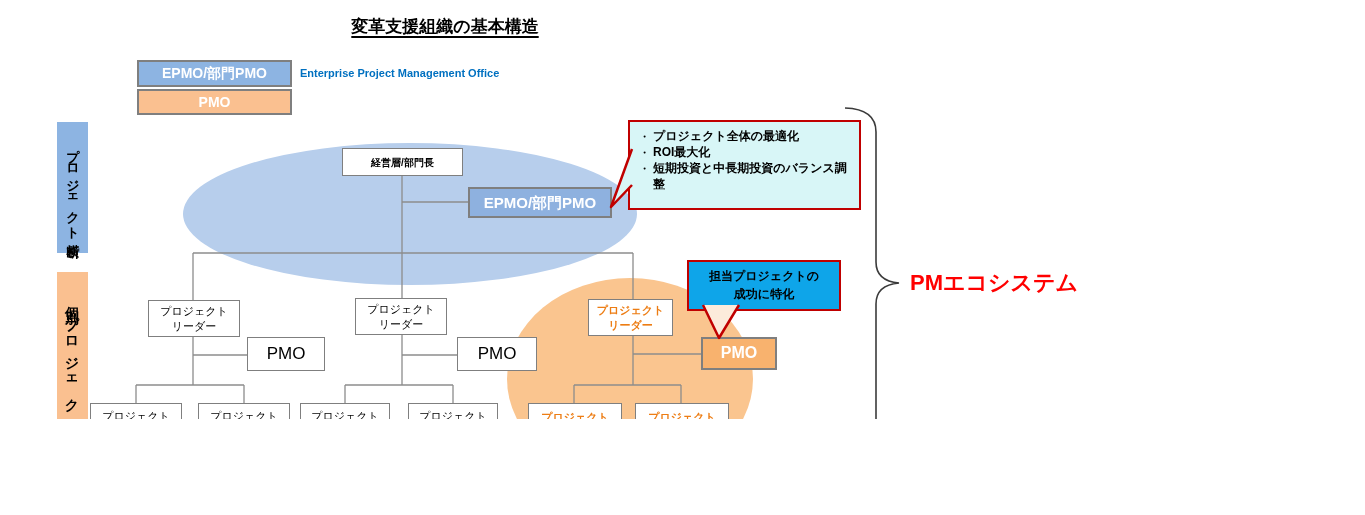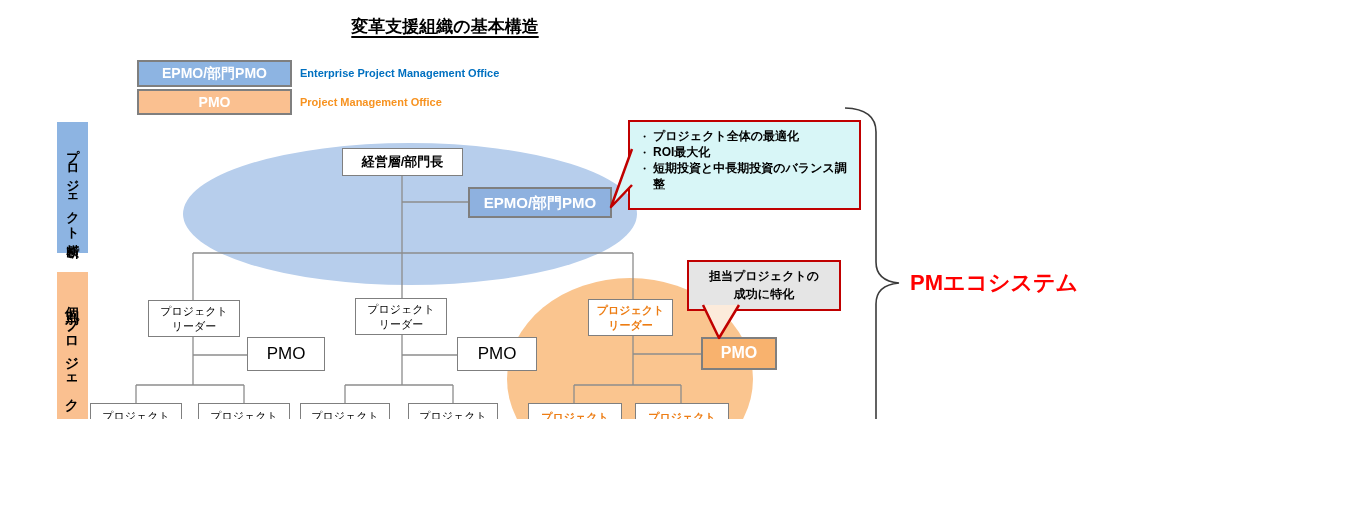--- a/index.html
+++ b/index.html
@@ -32,21 +32,21 @@
   .ellipse { position:absolute; border-radius:50%; }
   .ellipse.blue   { left:183px; top:143px; width:454px; height:142px; background:#B7CEEC; }
   .ellipse.orange { left:507px; top:278px; width:246px; height:202px; background:#FAC58F; }
 
   
   svg.layer { position:absolute; left:0; top:0; width:1365px; height:515px; pointer-events:none; }
 
   
   .obox { position:absolute; display:flex; align-items:center; justify-content:center; text-align:center;
           background:#fff; border:1.6px solid #7F7F7F; color:#000; white-space:pre-line; line-height:1.3; }
-  .b-exec   { left:342px; top:148px; width:121px; height:28px; font-size:13px; font-weight:bold; }
+  .b-exec   { left:342px; top:148px; width:121px; height:28px; font-size:10px; font-weight:bold; }
   .b-epmo   { left:468px; top:187px; width:144px; height:31px; background:#8EB1DF; border:2px solid #7F7F7F;
               color:#fff; font-size:15px; font-weight:bold; }
   .b-leader { width:92px; height:37px; font-size:11px; }
   .b-leader.l { left:148px; top:300px; }
   .b-leader.m { left:355px; top:298px; }
   .b-leader.r { left:588px; top:299px; width:85px; color:#ED7D14; font-weight:bold; }
   .b-pmo    { width:78px; height:34px; font-size:17px; }
   .b-pmo.l  { left:247px; top:337px; }
   .b-pmo.m  { left:457px; top:337px; width:80px; }
   .b-pmo.r  { left:701px; top:337px; width:76px; height:33px; background:#F8B26E; border:2px solid #7F7F7F;
@@ -55,21 +55,21 @@
   .b-sub.s1 { left:90px;  top:403px; }
   .b-sub.s2 { left:198px; top:403px; }
   .b-sub.s3 { left:300px; top:403px; width:90px; }
   .b-sub.s4 { left:408px; top:403px; width:90px; }
   .b-sub.s5 { left:528px; top:403px; width:94px; height:43px; color:#ED7D14; font-weight:bold; }
   .b-sub.s6 { left:635px; top:403px; width:94px; height:43px; color:#ED7D14; font-weight:bold; }
 
   
   .callout { position:absolute; border:2.5px solid #C00000; color:#000; font-weight:bold; font-size:12px; }
   .callout.cyan { left:628px; top:120px; width:233px; height:90px; background:#D8F6F7; padding:7px 6px 6px 6px; }
-  .callout.cream { left:687px; top:260px; width:154px; height:51px; background:#e5e5e5;
+  .callout.cream { left:687px; top:260px; width:154px; height:51px; background:#0ea5e9;
                    display:flex; align-items:center; justify-content:center; text-align:center;
                    white-space:pre-line; line-height:1.45; }
   .bullet-item { display:flex; line-height:1.33; }
   .bullet-item .marker { flex:0 0 17px; text-align:center; font-size:10px; padding-top:1px; }
   .bullet-item .btxt { flex:1; }
 
   
   .equation { position:absolute; left:910px; top:262px; height:42px; display:flex; align-items:center;
               font-size:22px; font-weight:bold; white-space:nowrap; }
   .equation .eq-black { color:#3B3B3B; }
@@ -78,21 +78,20 @@
 </head>
 <body>
 
 <div class="canvas">
 
   <div class="title">変革支援組織の基本構造</div>
 
   <div class="legend-box blue">EPMO/部門PMO</div>
   <div class="legend-text blue">Enterprise Project Management Office</div>
   <div class="legend-box orange">PMO</div>
-  <div class="legend-text orange">Project Management Office</div>
 
   <div class="vbar blue">プロジェクト横断</div>
   <div class="vbar orange">個別プロジェクト</div>
 
   <div class="ellipse blue"></div>
   <div class="ellipse orange"></div>
 
   <svg class="layer" viewBox="0 0 1365 515">
     <g stroke="#8C8C8C" stroke-width="1.3" fill="none">
       <path d="M402,176 V253"></path>

